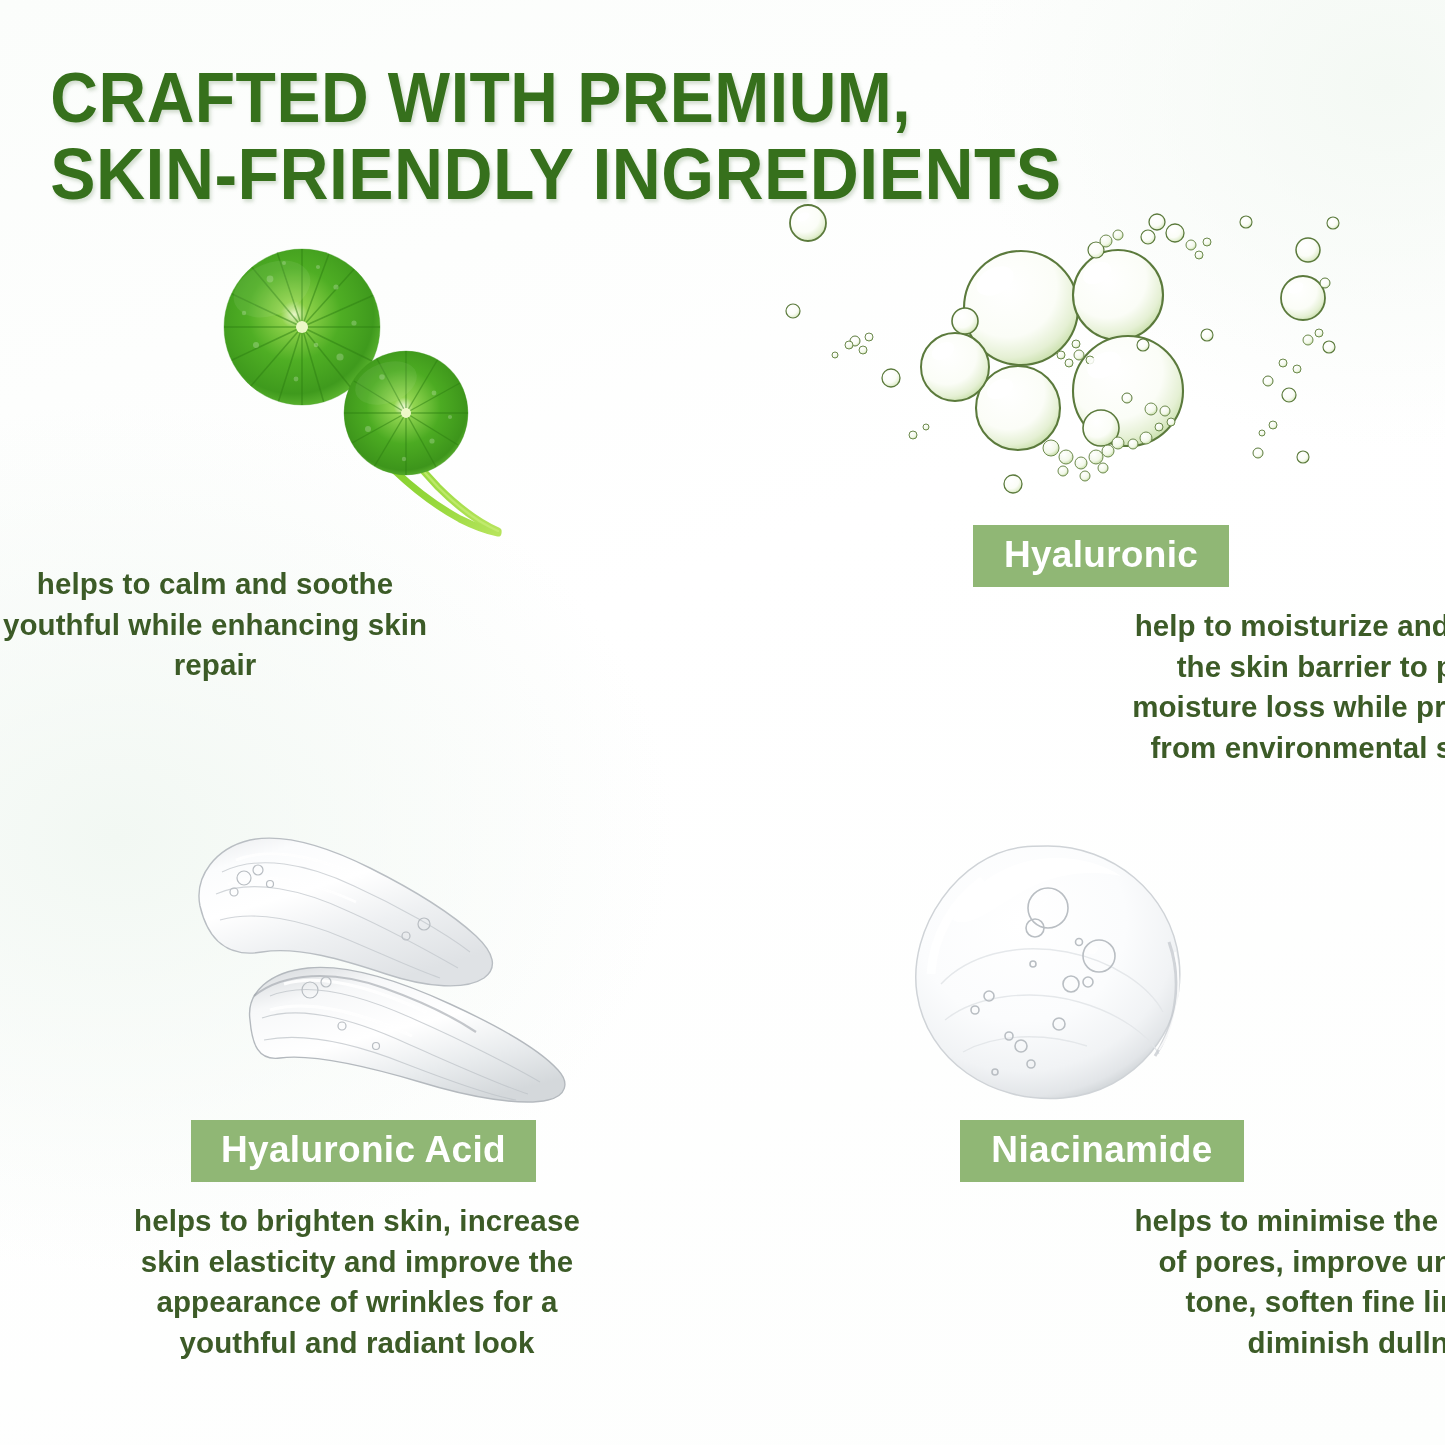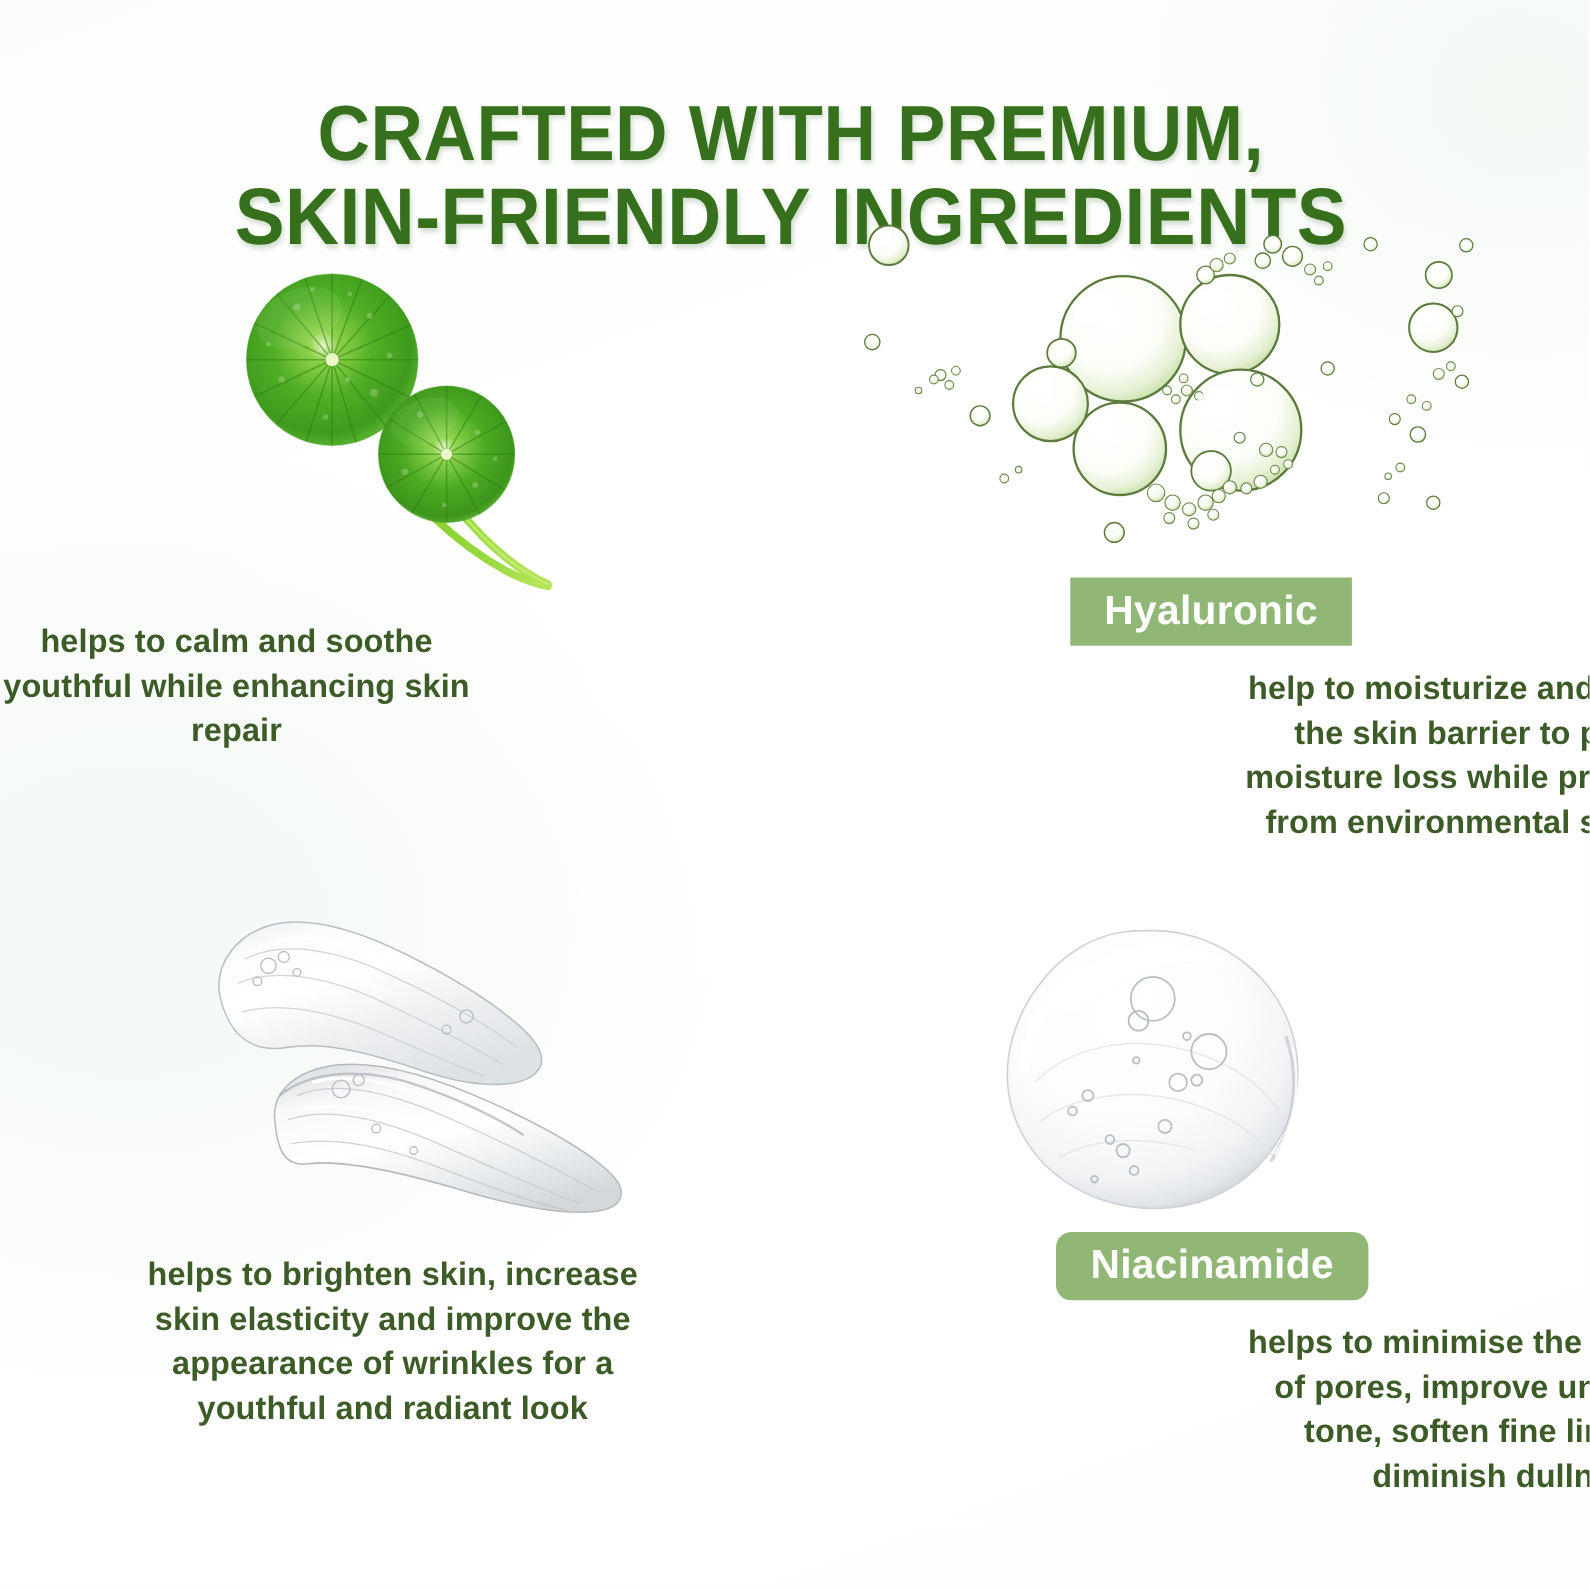--- a/index.html
+++ b/index.html
@@ -20,24 +20,23 @@
     height: 1445px;
     background:
       radial-gradient(ellipse 900px 700px at 8% 58%, #f2f8f3 0%, rgba(242,248,243,0) 62%),
       radial-gradient(ellipse 700px 600px at 96% 6%, #f4f9f4 0%, rgba(244,249,244,0) 60%),
       linear-gradient(160deg, #fbfdfb 0%, #ffffff 42%, #fdfefd 100%);
   }
 
   
   .title-block {
     position: absolute;
-    top: 84px;
+    top: 60px;
     left: 0;
     width: 1438px;
-    text-align: center;
     line-height: 1.06;
   }
   .title-line {
     display: block;
     font-family: "Liberation Sans Narrow", "Liberation Sans", sans-serif;
     font-weight: bold;
     font-size: 72px;
     letter-spacing: 0.5px;
     color: #36701c;
     transform: scaleX(0.93);
@@ -72,21 +71,21 @@
     color: #ffffff;
     font-size: 37px;
     font-weight: bold;
     letter-spacing: 0.3px;
     padding: 11px 36px 14px 36px;
     line-height: 1.0;
   }
   .badge-cica      { padding-left: 62px; padding-right: 62px; }
   .badge-ceramides { padding-left: 31px; padding-right: 31px; }
   .badge-ha        { padding-left: 30px; padding-right: 30px; }
-  .badge-niacin    { padding-left: 31px; padding-right: 31px; border-radius: 14px; }
+  .badge-niacin    { padding-left: 31px; padding-right: 31px; }
 
   .desc {
     margin: 19px auto 0 auto;
     text-align: center;
     color: #3c5b27;
     font-size: 29.5px;
     font-weight: bold;
     line-height: 1.38;
     letter-spacing: 0.1px;
   }
@@ -397,20 +396,23 @@
             <circle cx="112" cy="64" r="3.5"></circle>
           <circle cx="266" cy="104" r="6"></circle>
             <circle cx="248" cy="116" r="4"></circle>
           <circle cx="152" cy="170" r="8"></circle>
             <circle cx="168" cy="162" r="5"></circle>
           <circle cx="184" cy="206" r="4"></circle>
             <circle cx="218" cy="226" r="3.5"></circle>
         </g>
       </svg>
     </div>
+    <div class="badge-row">
+      <span class="badge badge-ha">Hyaluronic Acid</span>
+    </div>
     <div class="desc desc-ha">helps to brighten skin, increase skin elasticity and improve the appearance of wrinkles for a youthful and radiant look</div>
   </div>
 
   <div class="cell cell-niacin">
     <div class="art art-niacin">
       <svg class="drop-art" width="330" height="300" viewBox="0 0 330 300">
         <defs>
           <radialGradient id="dropG" cx="40%" cy="30%" r="72%">
             <stop offset="0%" stop-color="#ffffff"></stop>
             <stop offset="55%" stop-color="#fbfcfd"></stop>

